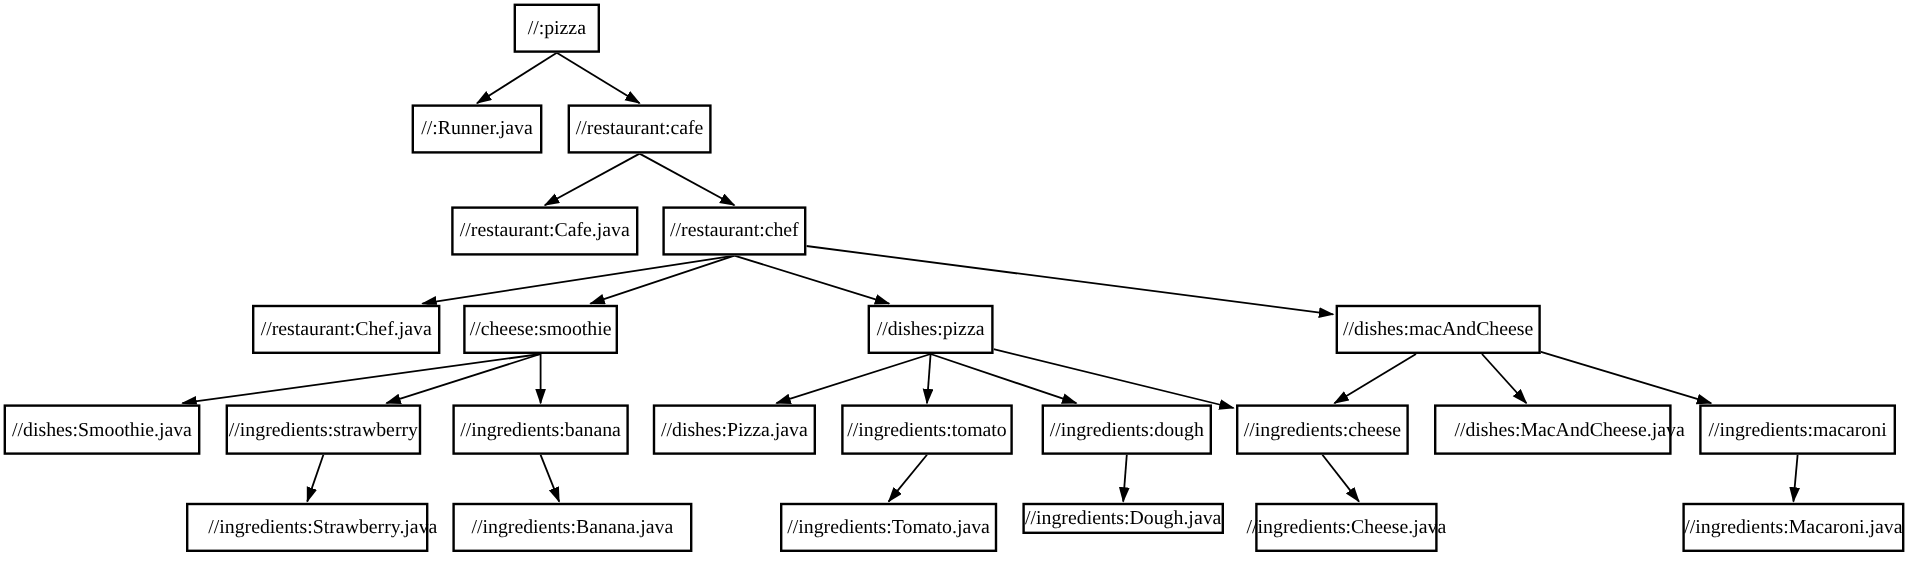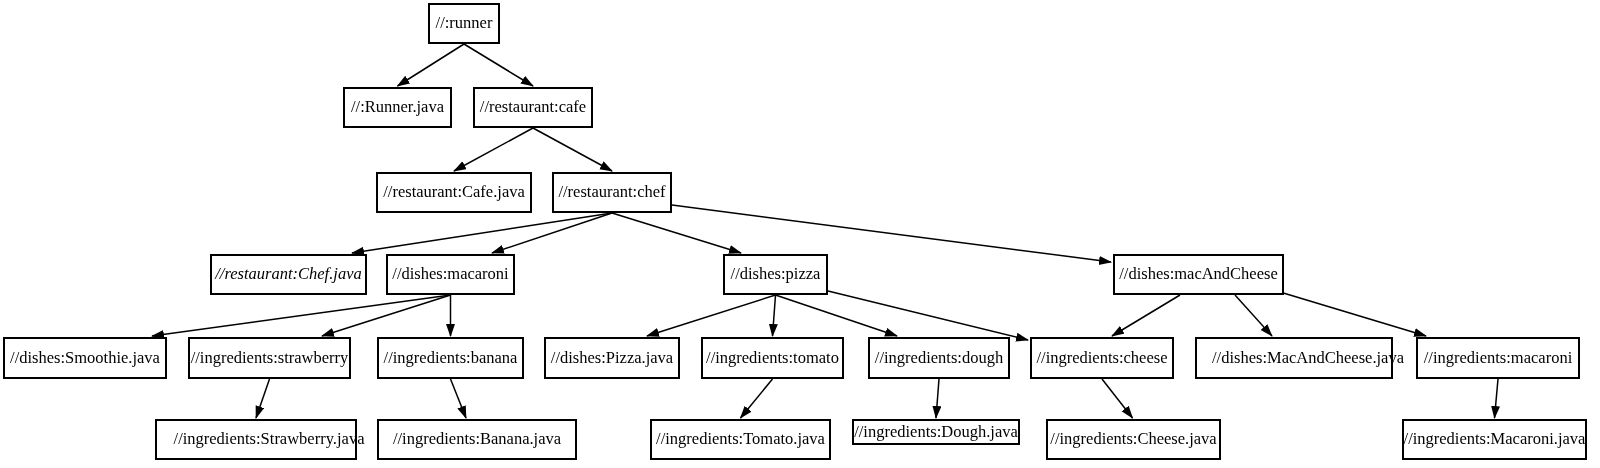--- a/index.html
+++ b/index.html
@@ -74,39 +74,39 @@
         <line x1="939" y1="379" x2="936" y2="418" stroke="#000000" stroke-width="1.5" marker-end="url(#arrow)"></line>
         <line x1="1102" y1="379" x2="1132.5" y2="418" stroke="#000000" stroke-width="1.5" marker-end="url(#arrow)"></line>
         <line x1="1180" y1="295" x2="1112" y2="336" stroke="#000000" stroke-width="1.5" marker-end="url(#arrow)"></line>
         <line x1="1235" y1="295" x2="1272" y2="336" stroke="#000000" stroke-width="1.5" marker-end="url(#arrow)"></line>
         <line x1="1280" y1="292" x2="1426" y2="336" stroke="#000000" stroke-width="1.5" marker-end="url(#arrow)"></line>
         <line x1="1498" y1="379" x2="1494.5" y2="418" stroke="#000000" stroke-width="1.5" marker-end="url(#arrow)"></line>
       </g>
   </svg>
   <div id="nodes-layer">
       <div class="node" style="left: 428px; top: 3px; width: 72px; height: 41px;">
-        <span>//:runner</span>
+        <span>//:pizza</span>
       </div>
       <div class="node" style="left: 343px; top: 87px; width: 109px; height: 41px;">
         <span>//:Runner.java</span>
       </div>
       <div class="node" style="left: 473px; top: 87px; width: 120px; height: 41px;">
         <span>//restaurant:cafe</span>
       </div>
       <div class="node" style="left: 376px; top: 172px; width: 156px; height: 41px;">
         <span>//restaurant:Cafe.java</span>
       </div>
       <div class="node" style="left: 552px; top: 172px; width: 120px; height: 41px; align-items: center;">
         <span>//restaurant:chef</span>
       </div>
-      <div class="node" style="left: 210px; top: 254px; width: 157px; height: 41px; font-style: italic;">
+      <div class="node" style="left: 210px; top: 254px; width: 157px; height: 41px;">
         <span>//restaurant:Chef.java</span>
       </div>
       <div class="node" style="left: 386px; top: 254px; width: 129px; height: 41px;">
-        <span>//dishes:macaroni</span>
+        <span>//cheese:smoothie</span>
       </div>
       <div class="node" style="left: 3px; top: 337px; width: 164px; height: 42px;">
         <span>//dishes:Smoothie.java</span>
       </div>
       <div class="node" style="left: 188px; top: 337px; width: 163px; height: 42px;">
         <span>//ingredients:strawberry</span>
       </div>
       <div class="node" style="left: 155px; top: 419px; width: 202px; height: 41px; padding-left: 26px;">
         <span>//ingredients:Strawberry.java</span>
       </div>
@@ -130,21 +130,21 @@
       </div>
       <div class="node" style="left: 868px; top: 337px; width: 142px; height: 42px;">
         <span>//ingredients:dough</span>
       </div>
       <div class="node" style="left: 852px; top: 419px; width: 168px; height: 26px;">
         <span>//ingredients:Dough.java</span>
       </div>
       <div class="node" style="left: 1030px; top: 337px; width: 144px; height: 42px;">
         <span>//ingredients:cheese</span>
       </div>
-      <div class="node" style="left: 1046px; top: 419px; width: 175px; height: 41px;">
+      <div class="node" style="left: 1046px; top: 419px; width: 152px; height: 41px;">
         <span>//ingredients:Cheese.java</span>
       </div>
       <div class="node" style="left: 1113px; top: 254px; width: 171px; height: 41px;">
         <span>//dishes:macAndCheese</span>
       </div>
       <div class="node" style="left: 1195px; top: 337px; width: 198px; height: 42px; padding-left: 28px;">
         <span>//dishes:MacAndCheese.java</span>
       </div>
       <div class="node" style="left: 1416px; top: 337px; width: 164px; height: 42px;">
         <span>//ingredients:macaroni</span>

